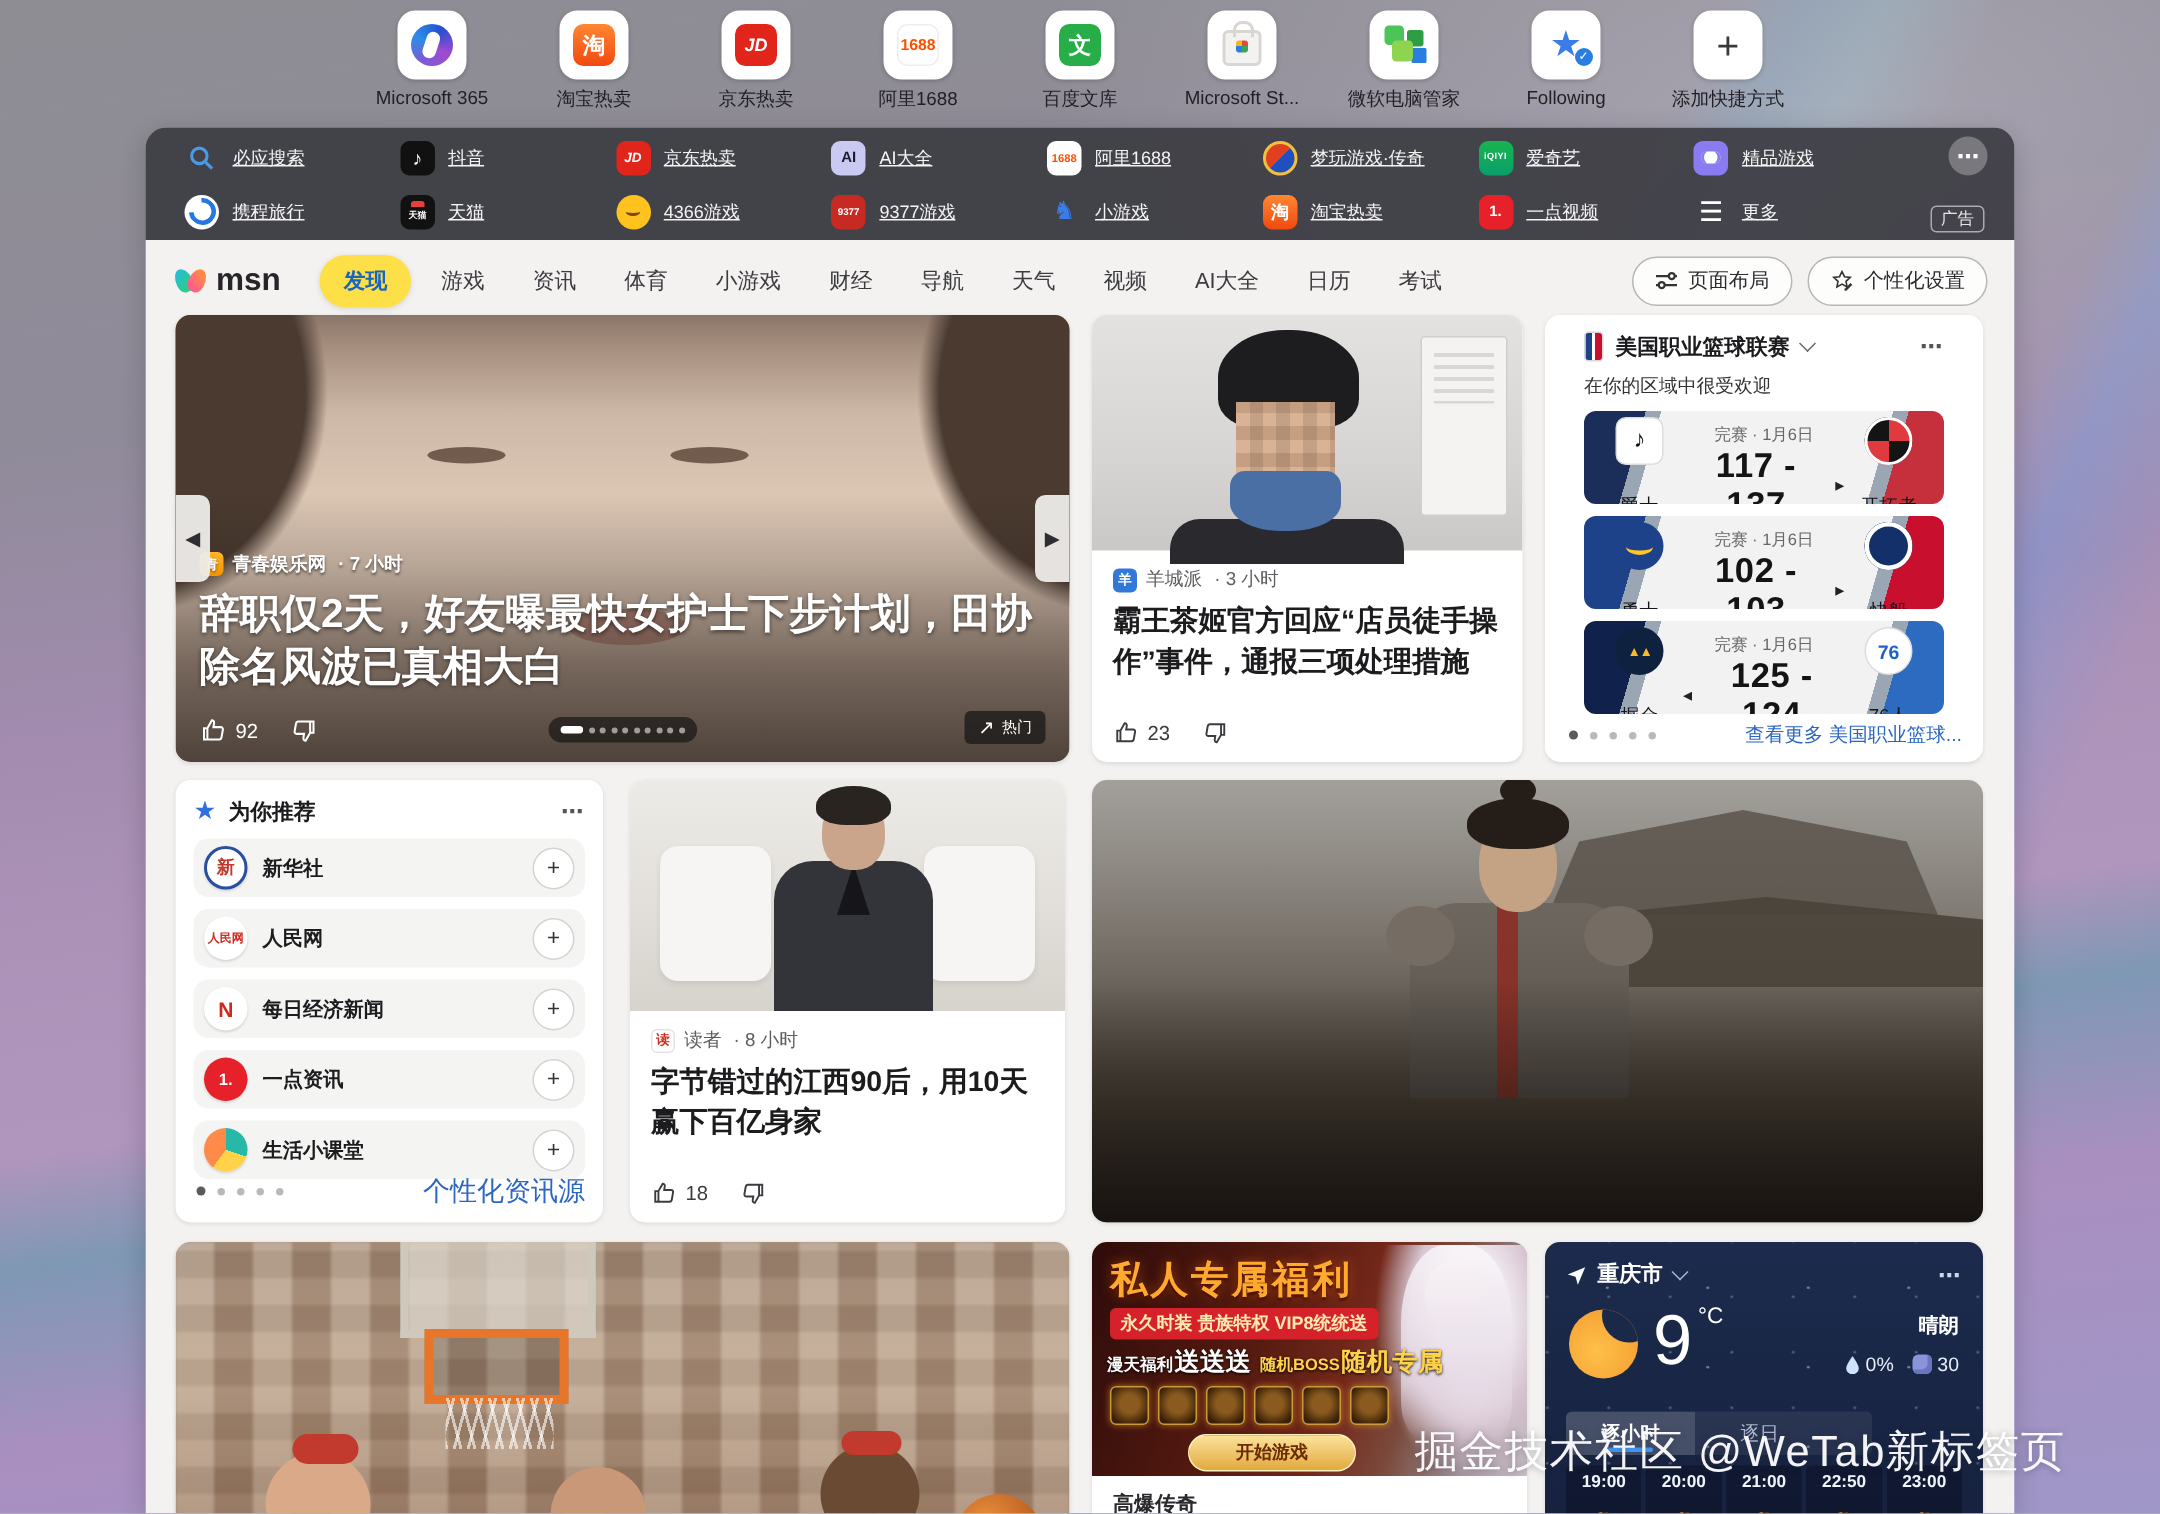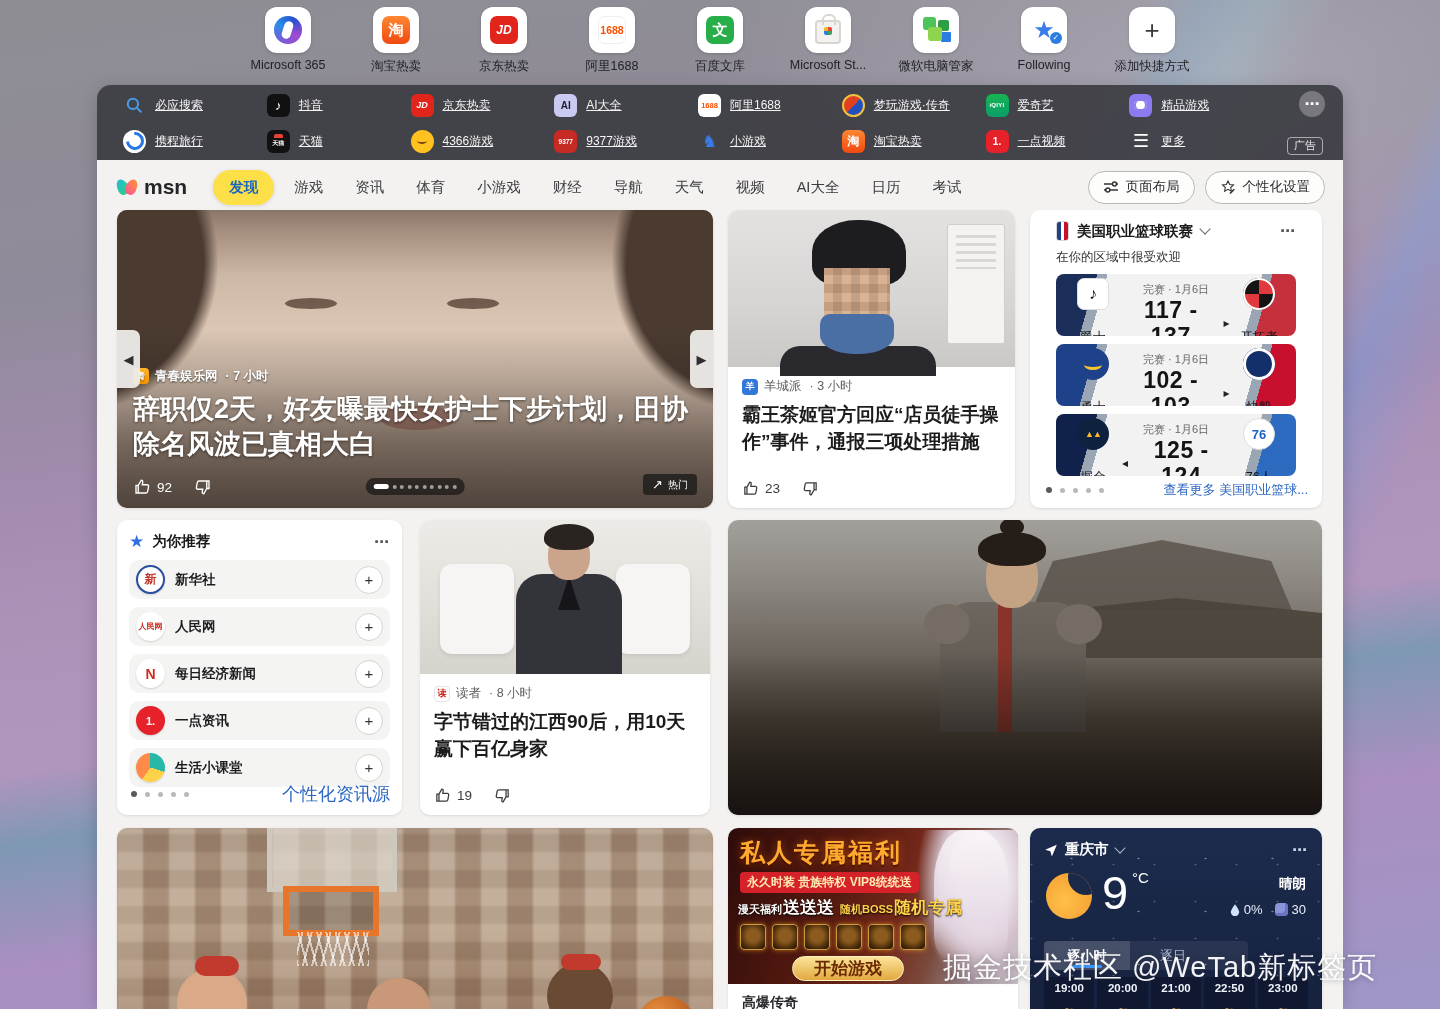--- a/index.html
+++ b/index.html
@@ -211,21 +211,21 @@
 .ad-fig::after { content:""; position:absolute; left:18px; top:0px; width:74px; height:130px; background:linear-gradient(180deg,#fbf8fb,#e4d8e4 70%,transparent); border-radius:40% 40% 20% 20%; opacity:0.8; }
 .ad-headline { position:absolute; left:12px; top:8px; font-size:25px; font-weight:900; color:#ffaa2e; letter-spacing:2px; text-shadow:0 2px 2px #4a0e00,0 0 8px rgba(255,120,0,0.5); }
 .ad-banner { position:absolute; left:12px; top:44px; background:#d5222a; border-radius:4px; padding:2px 7px; font-size:12px; font-weight:bold; color:#ffeab0; }
 .ad-line3 { position:absolute; left:10px; top:68px; display:flex; align-items:baseline; gap:1px; text-shadow:0 1px 2px #000; }
 .l3a { font-size:11px; color:#fff; font-weight:bold; }
 .l3b { font-size:17px; color:#fff; font-weight:900; }
 .l3c { font-size:11px; color:#ffd24a; font-weight:bold; margin-left:5px; }
 .l3d { font-size:17px; color:#ffd24a; font-weight:900; }
 .ad-items { position:absolute; left:12px; top:96px; display:flex; gap:6px; }
 .ad-it { width:26px; height:26px; border-radius:4px; border:1px solid #c99a3f; background:radial-gradient(circle at 50% 45%,#8a5a1e 0 35%,#3a2006 80%); box-shadow:0 0 5px rgba(255,170,40,0.6); }
-.ad-btn { position:absolute; left:64px; top:128px; width:112px; height:25px; border-radius:13px; background:linear-gradient(180deg,#fbe39a,#e2a93f); border:1px solid #fff3c0; color:#6b2a00; font-size:17px; font-weight:bold; display:flex; align-items:center; justify-content:center; }
+.ad-btn { position:absolute; left:64px; top:128px; width:112px; height:25px; border-radius:13px; background:linear-gradient(180deg,#fbe39a,#e2a93f); border:1px solid #fff3c0; color:#6b2a00; font-size:12px; font-weight:bold; display:flex; align-items:center; justify-content:center; }
 .ad-caption { position:absolute; left:14px; top:166px; font-size:14px; font-weight:bold; color:#2a2a2e; }
 
 .weather { left:933px; top:668px; width:292px; height:330px; background:linear-gradient(180deg,#1c2b4d 0%,#16223f 55%,#101a30 100%); color:#fff; padding:12px 14px; }
 .weather::before { content:""; position:absolute; inset:0; background-image:radial-gradient(rgba(255,255,255,0.8) 0.8px,transparent 1.4px),radial-gradient(rgba(255,255,255,0.5) 0.7px,transparent 1.3px); background-size:67px 53px,41px 37px; background-position:8px 4px,22px 18px; opacity:0.5; pointer-events:none; }
 .w-head { display:flex; align-items:center; gap:7px; position:relative; }
 .w-city { font-size:14.5px; font-weight:bold; }
 .w-head .menu-dots { color:#cdd6e8; }
 .w-main { position:relative; margin-top:14px; height:58px; }
 .moon { position:absolute; left:2px; top:0px; width:46px; height:46px; border-radius:50%; background:radial-gradient(circle at 40% 60%,#ffc04a,#f2992c); overflow:hidden; }
 .moon::after { content:""; position:absolute; right:-12px; top:-14px; width:36px; height:36px; border-radius:50%; background:#1b2949; }
@@ -652,21 +652,21 @@
           <span class="src-logo" style="background:#fff;border:1px solid #e3e3e3;color:#d02a1e;">读</span>
           <span>读者</span>
           <span class="sep">· 8 小时</span>
         </div>
         <div class="card-title">字节错过的江西90后，用10天赢下百亿身家</div>
         <div class="actions card-acts">
           <span class="act">
             <svg width="17" height="17" viewBox="0 0 24 24" fill="none" stroke="#3c3c40" stroke-width="1.8">
                 <path d="M7 10v10H4V10h3zm0 0l4-7c1.2 0 2.2.9 2 2.2L12.4 9H19c1.1 0 2 1 1.8 2.1l-1.2 6.8c-.2 1.1-1 2.1-2.1 2.1H7"></path>
               </svg>
-            <span>19</span>
+            <span>18</span>
           </span>
           <span class="act">
             <svg width="17" height="17" viewBox="0 0 24 24" fill="none" stroke="#3c3c40" stroke-width="1.8" style="transform:rotate(180deg)">
                 <path d="M7 10v10H4V10h3zm0 0l4-7c1.2 0 2.2.9 2 2.2L12.4 9H19c1.1 0 2 1 1.8 2.1l-1.2 6.8c-.2 1.1-1 2.1-2.1 2.1H7"></path>
               </svg>
           </span>
         </div>
       </div>
     </div>
 

